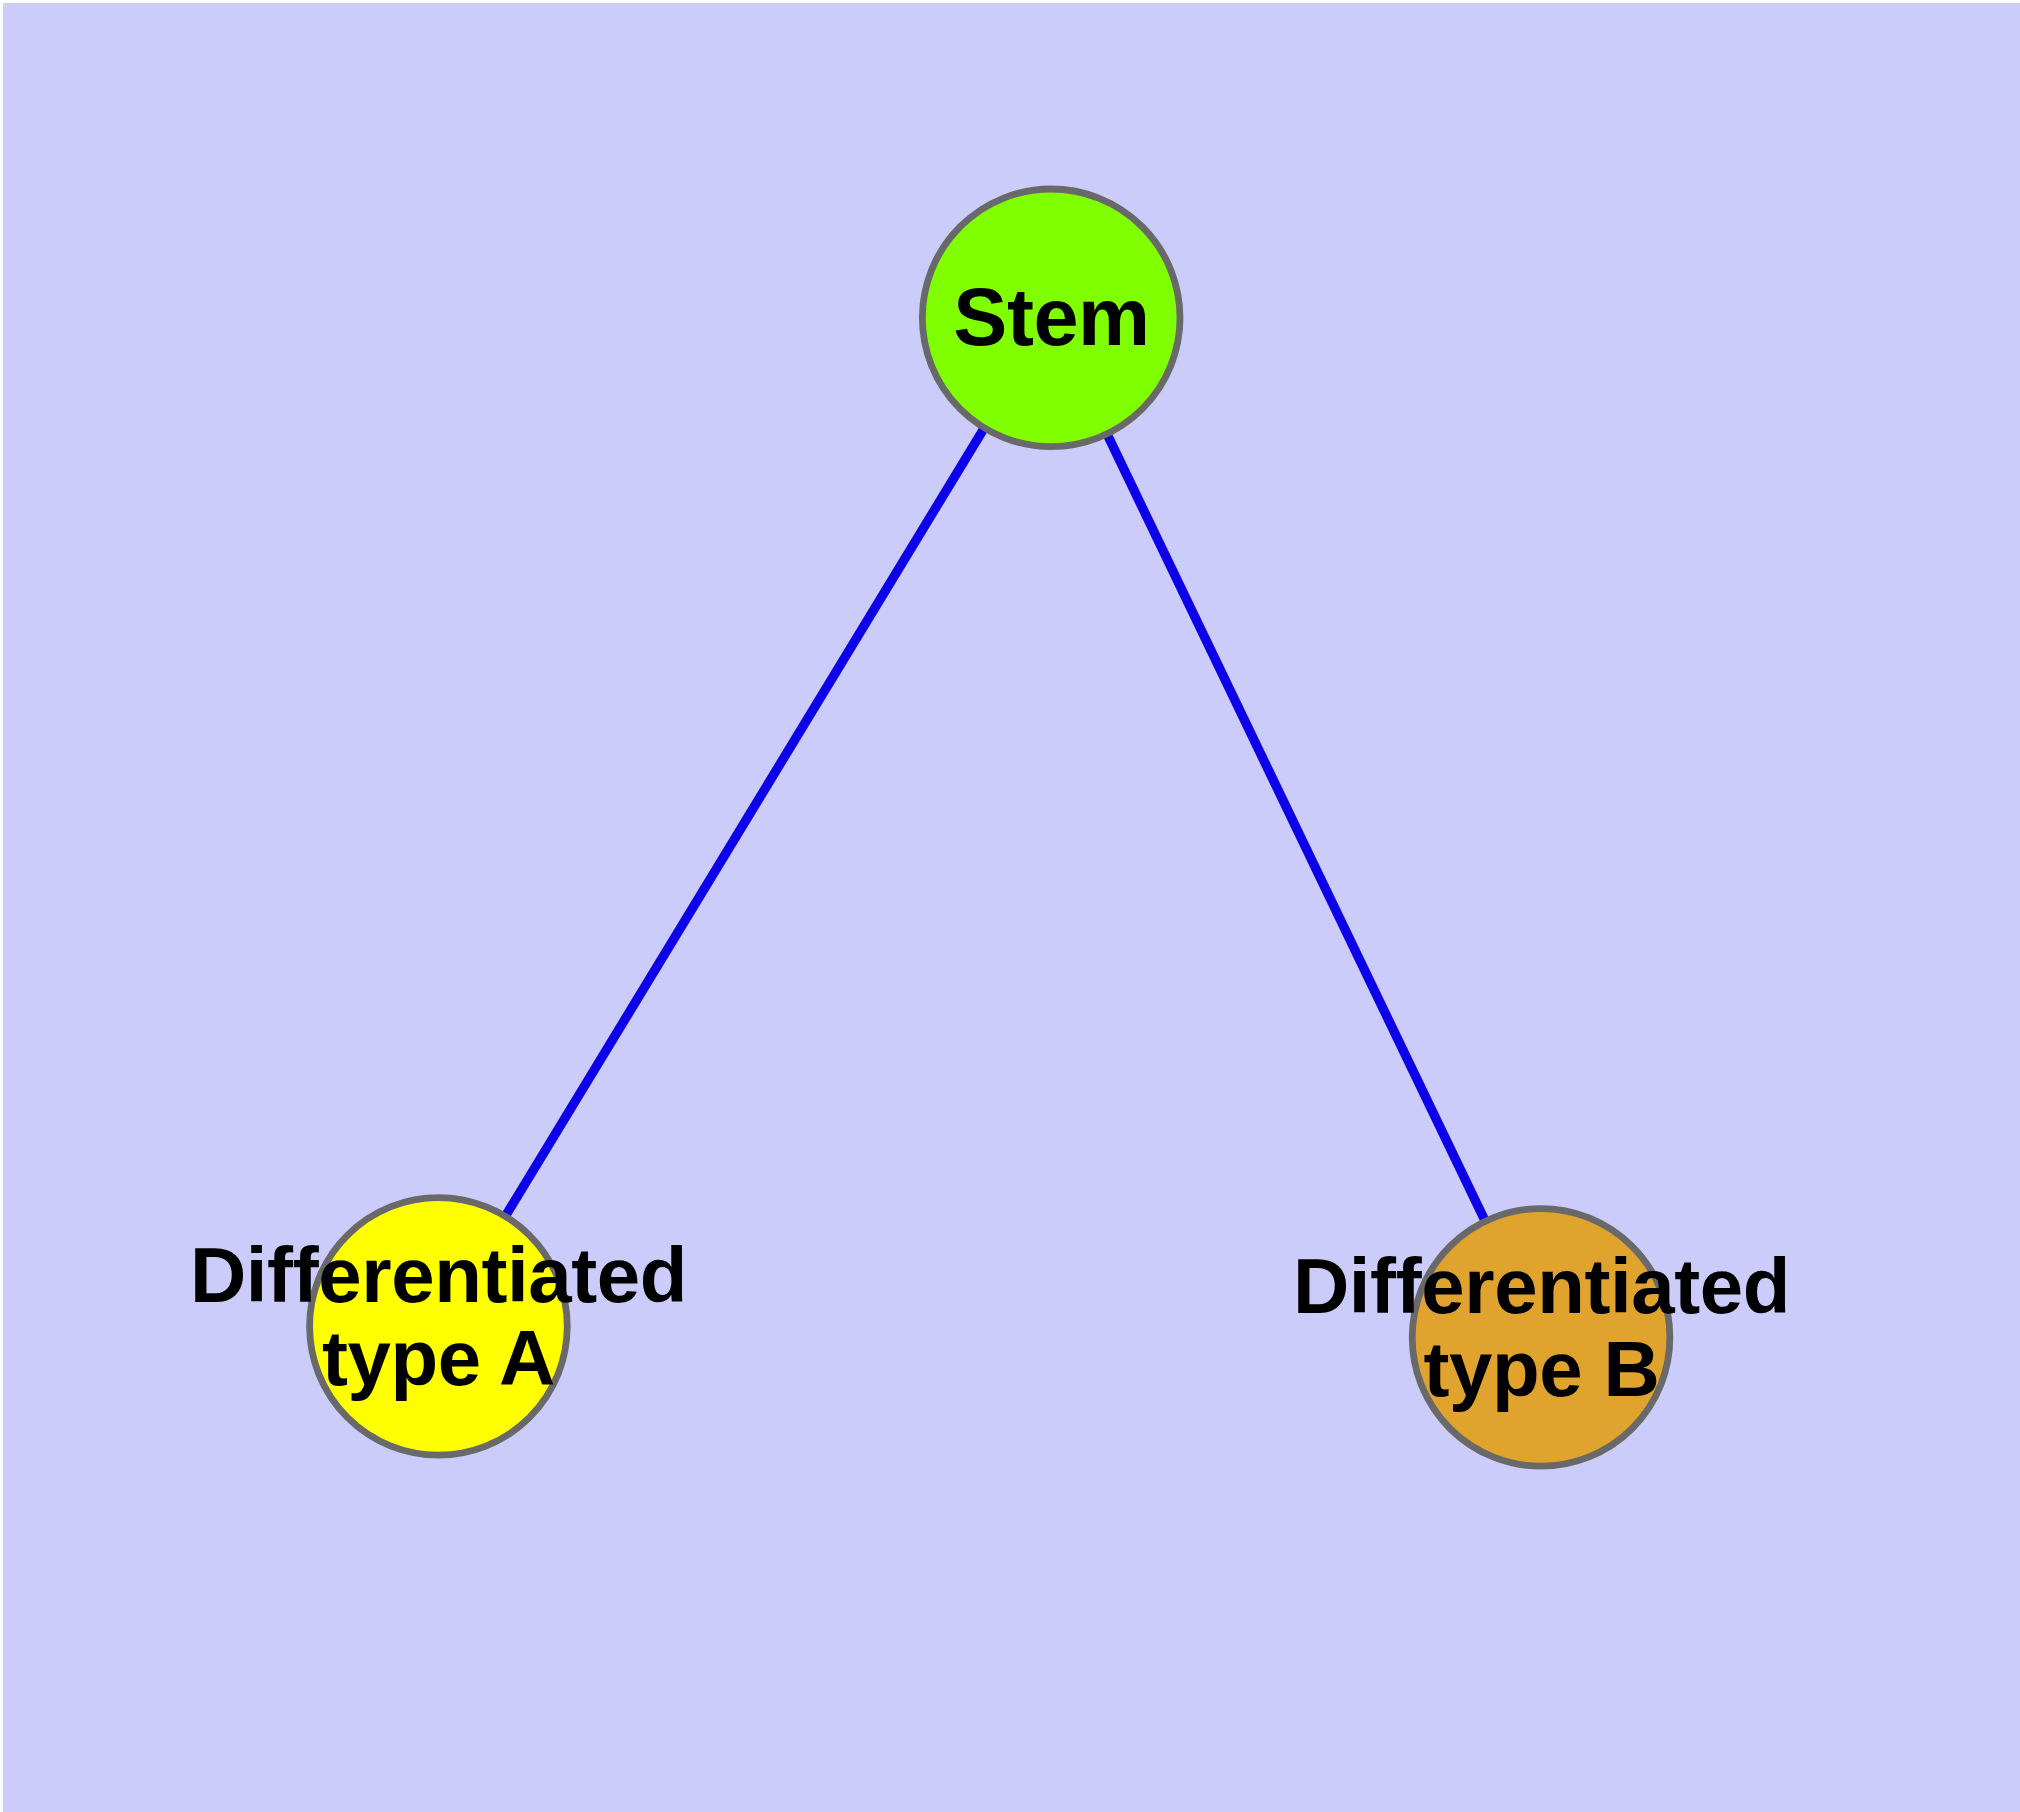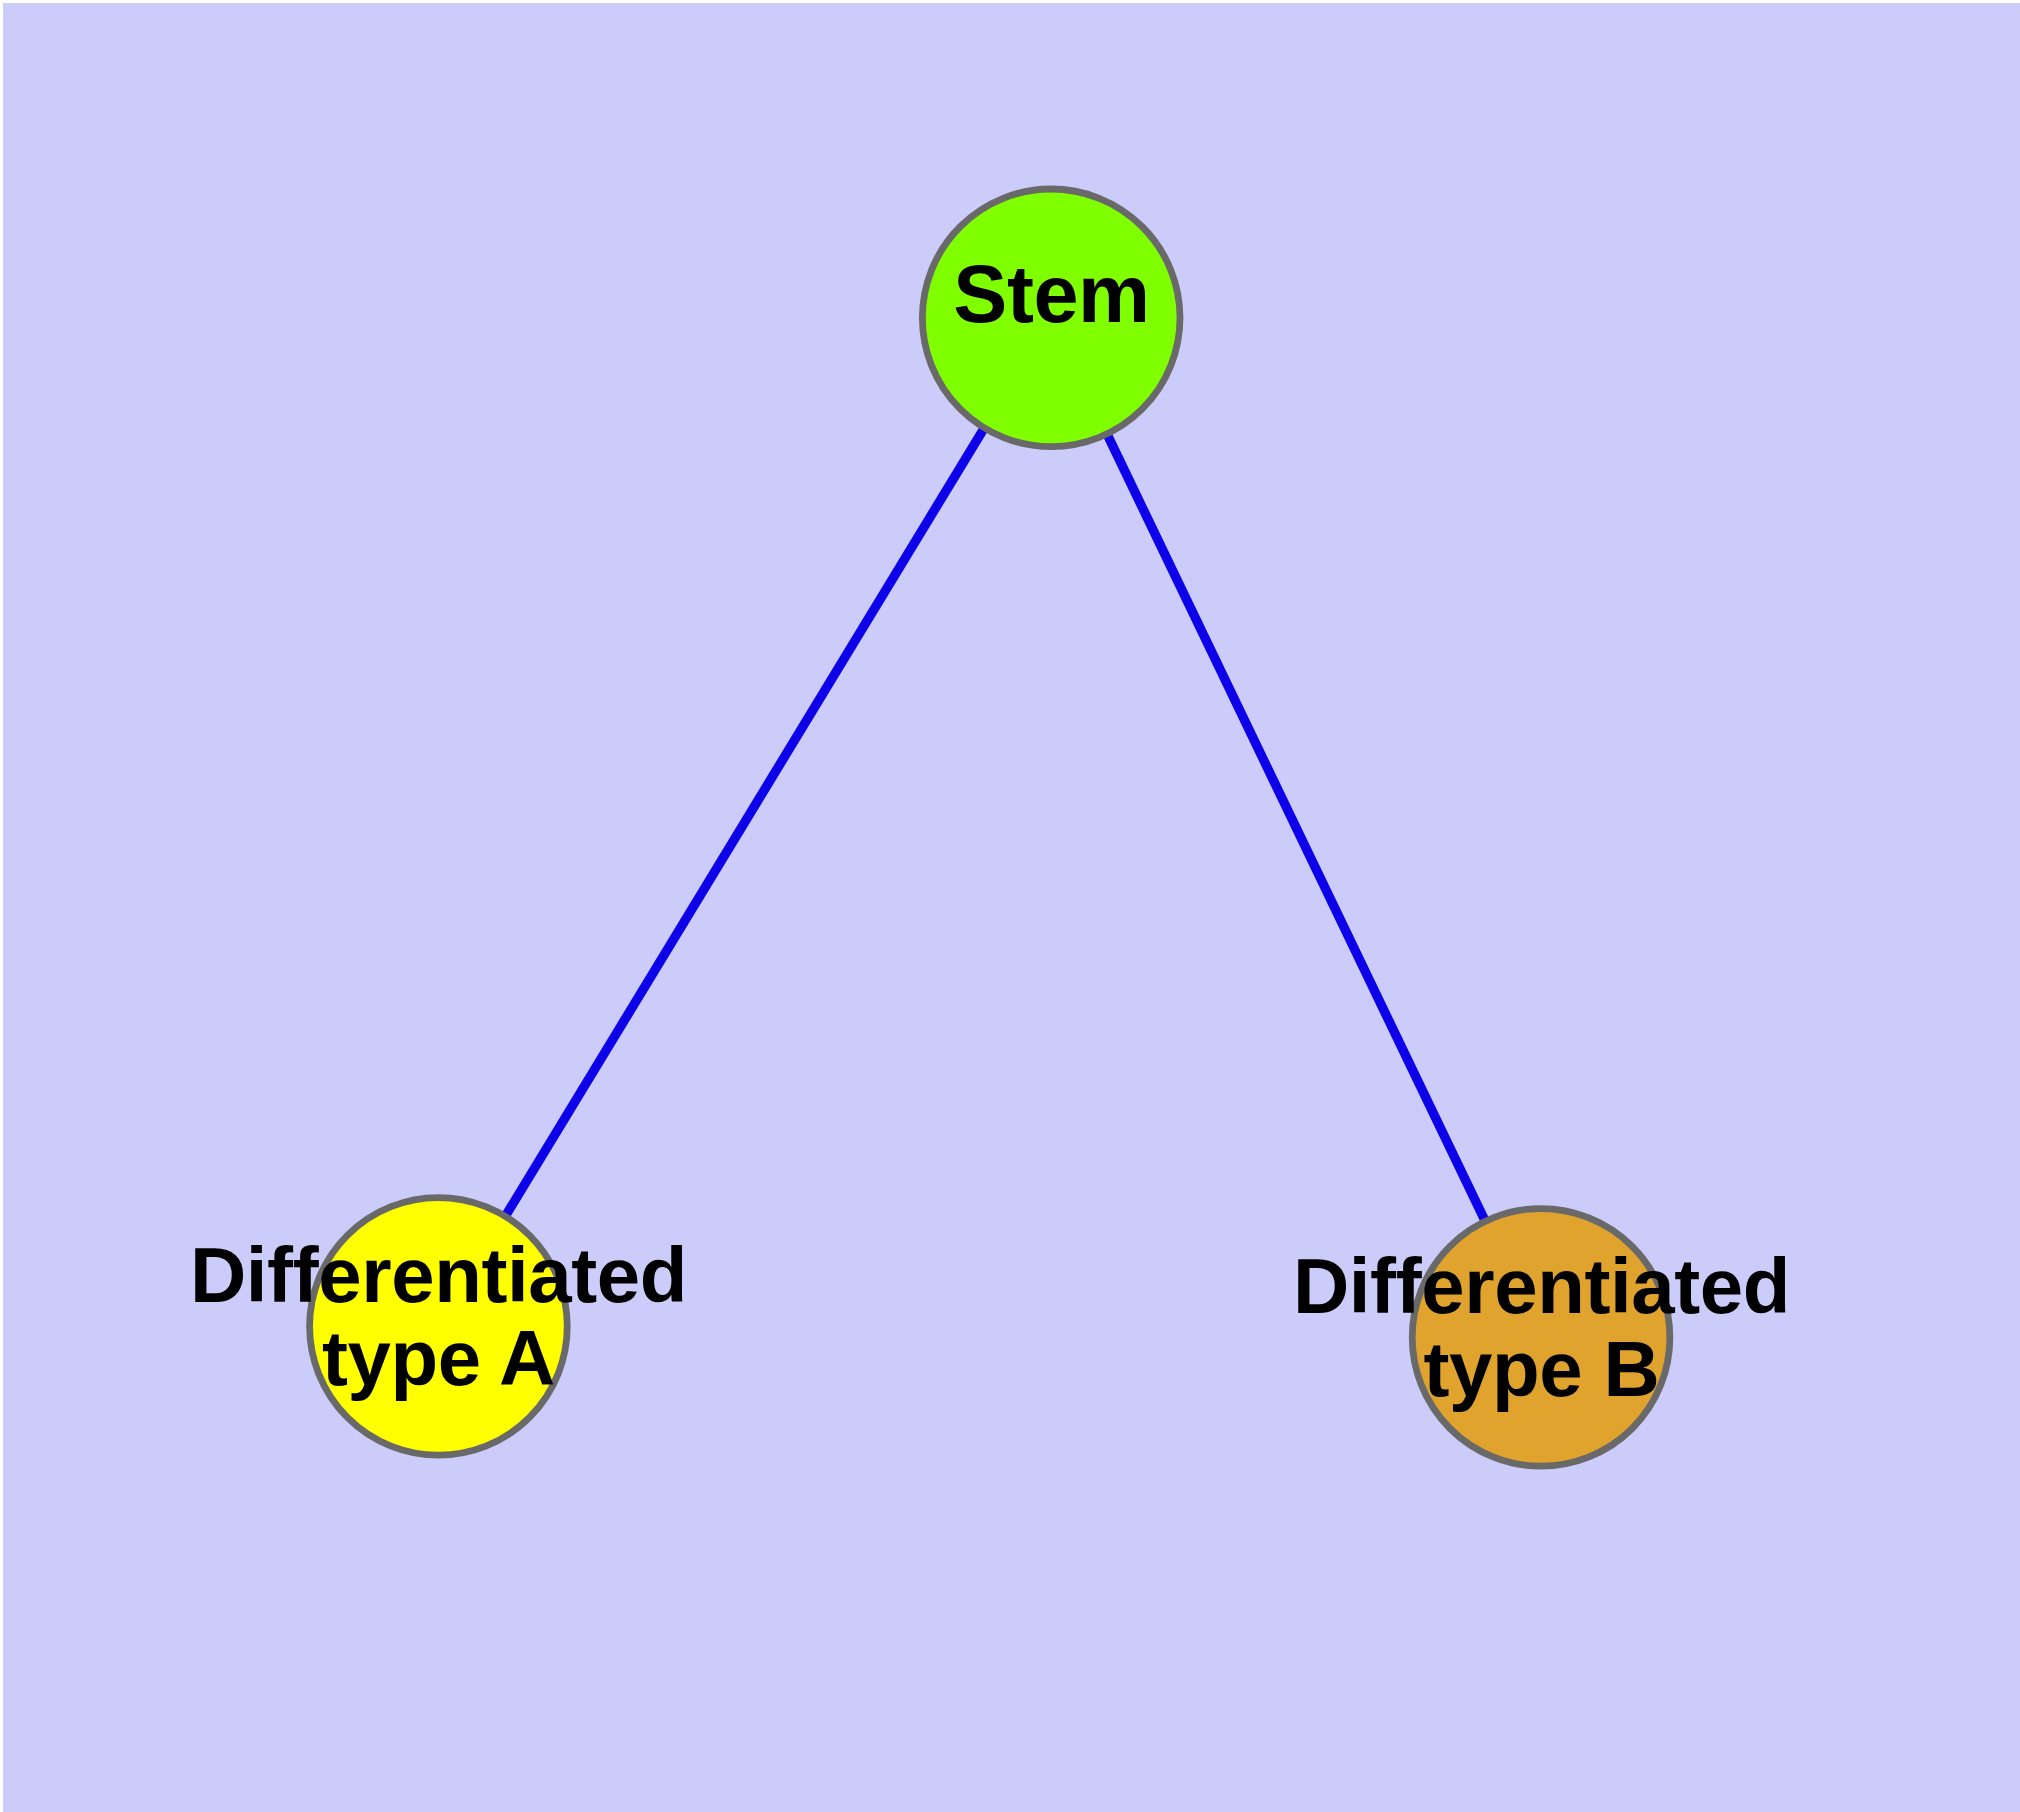--- a/index.html
+++ b/index.html
@@ -54,19 +54,19 @@
         <line x1="1240" y1="375" x2="1818" y2="1578" stroke="#0d00e8" stroke-width="11" stroke-linecap="butt"></line>
       </g>
     <g id="node-layer">
         <circle cx="1240" cy="375" r="152" fill="#7fff00" stroke="#696969" stroke-width="8"></circle>
         <circle cx="517" cy="1565" r="152" fill="#ffff00" stroke="#696969" stroke-width="8"></circle>
         <circle cx="1818" cy="1578" r="152" fill="#e0a32e" stroke="#696969" stroke-width="8"></circle>
       </g>
   </svg>
 
   <div id="label-layer">
-      <div class="node-label" style="font-size: 81px; color: rgb(0, 0, 0); left: 458px; top: 252px; width: 1187px;"><div>Stem</div></div>
+      <div class="node-label" style="font-size: 81px; color: rgb(0, 0, 0); left: 458px; top: 275px; width: 1187px;"><div>Stem</div></div>
       <div class="node-label" style="font-size: 78px; color: rgb(0, 0, 0); left: -155px; top: 1234px; width: 1187px;"><div>Differentiated</div><div>type A</div></div>
       <div class="node-label" style="font-size: 78px; color: rgb(0, 0, 0); left: 948px; top: 1245px; width: 1187px;"><div>Differentiated</div><div>type B</div></div>
     </div>
 
 </div>
 
 
 </body></html>

